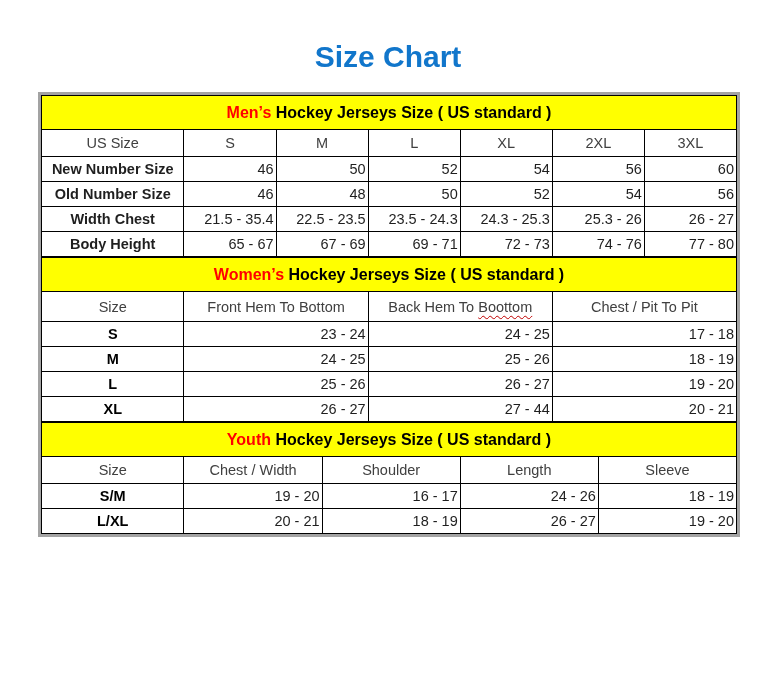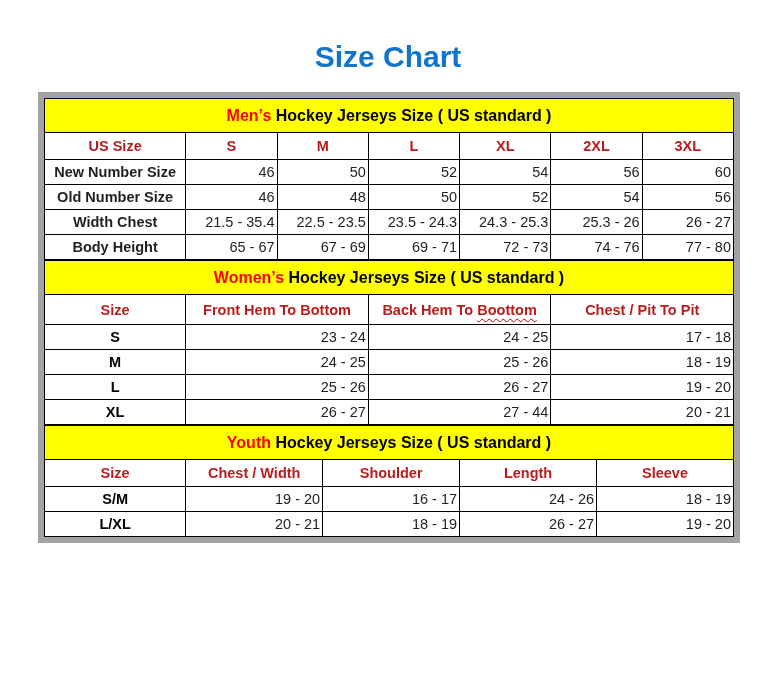--- a/index.html
+++ b/index.html
@@ -20,21 +20,21 @@
     padding-top: 40px;
     text-align: center;
     font-size: 30px;
     font-weight: bold;
     color: #1176cb;
     letter-spacing: 0px;
   }
   .chart-wrap {
     margin: 18px 36px 0 38px;
     width: 702px;
-    border: 6px solid #a3a3a3;
+    border: 3px solid #a3a3a3;
     box-sizing: border-box;
   }
   table {
     width: 100%;
     border-collapse: collapse;
     table-layout: fixed;
   }
   td, th {
     border: 1px solid #000000;
     text-align: center;
@@ -51,22 +51,22 @@
     height: 34px;
     font-size: 16px;
     font-weight: bold;
     color: #000000;
   }
   .band .accent {
     color: #ff0000;
   }
   th.colhead {
     height: 27px;
-    font-weight: bold;
-    color: #b91c1c;
+    font-weight: normal;
+    color: #404040;
   }
   td.datacell {
     height: 25px;
     font-weight: normal;
     text-align: right;
   }
   td.rowlabel {
     height: 25px;
     font-weight: bold;
     color: #1f1f1f;

